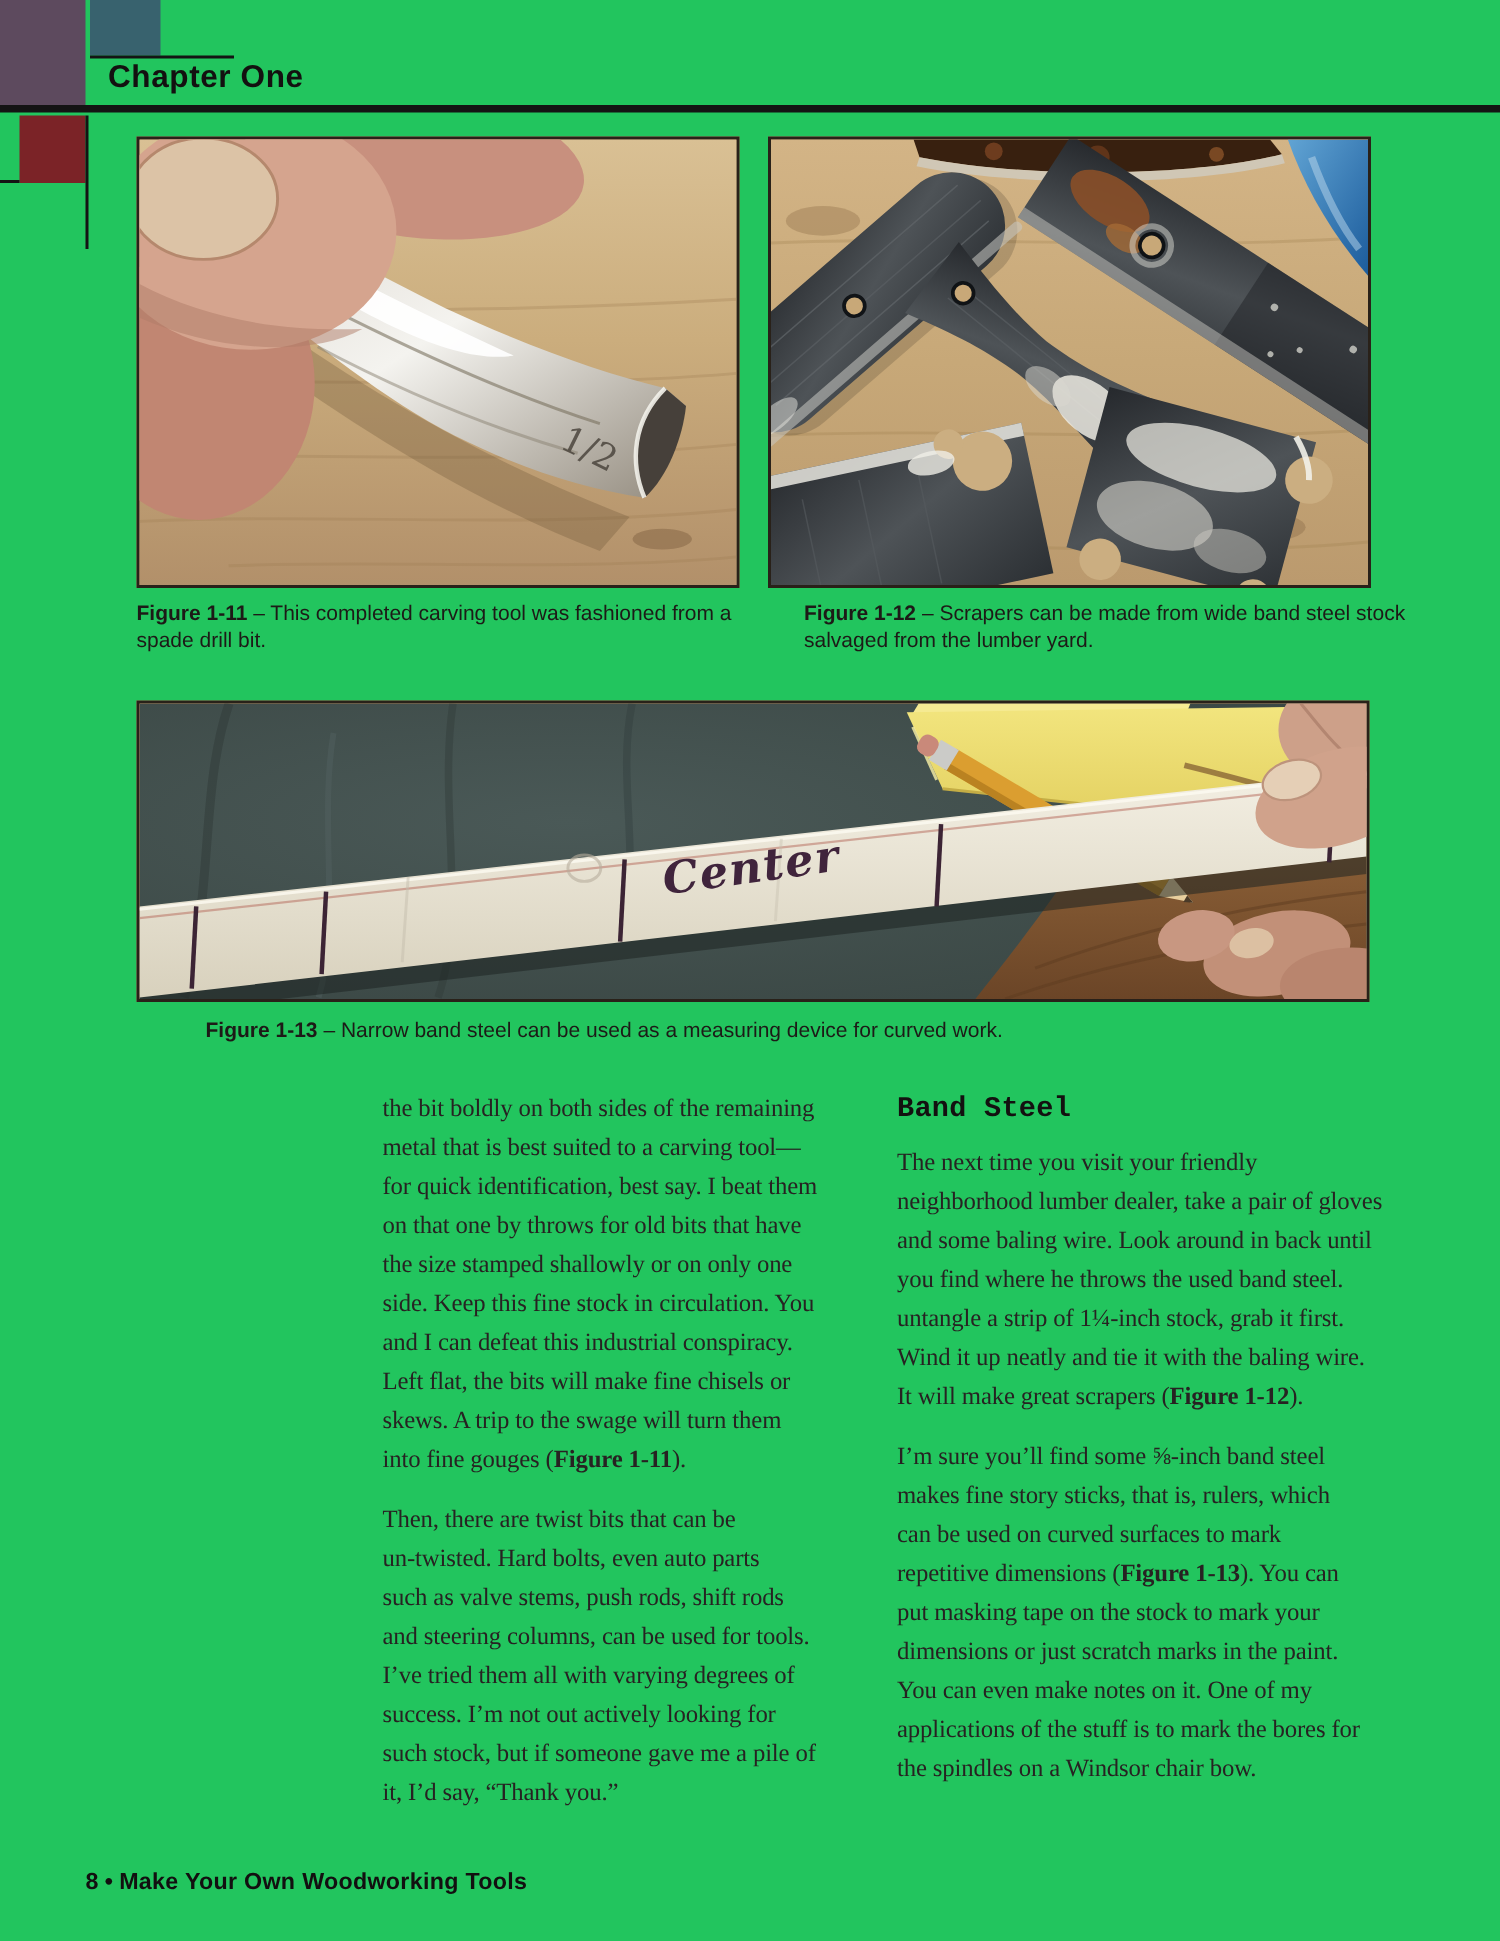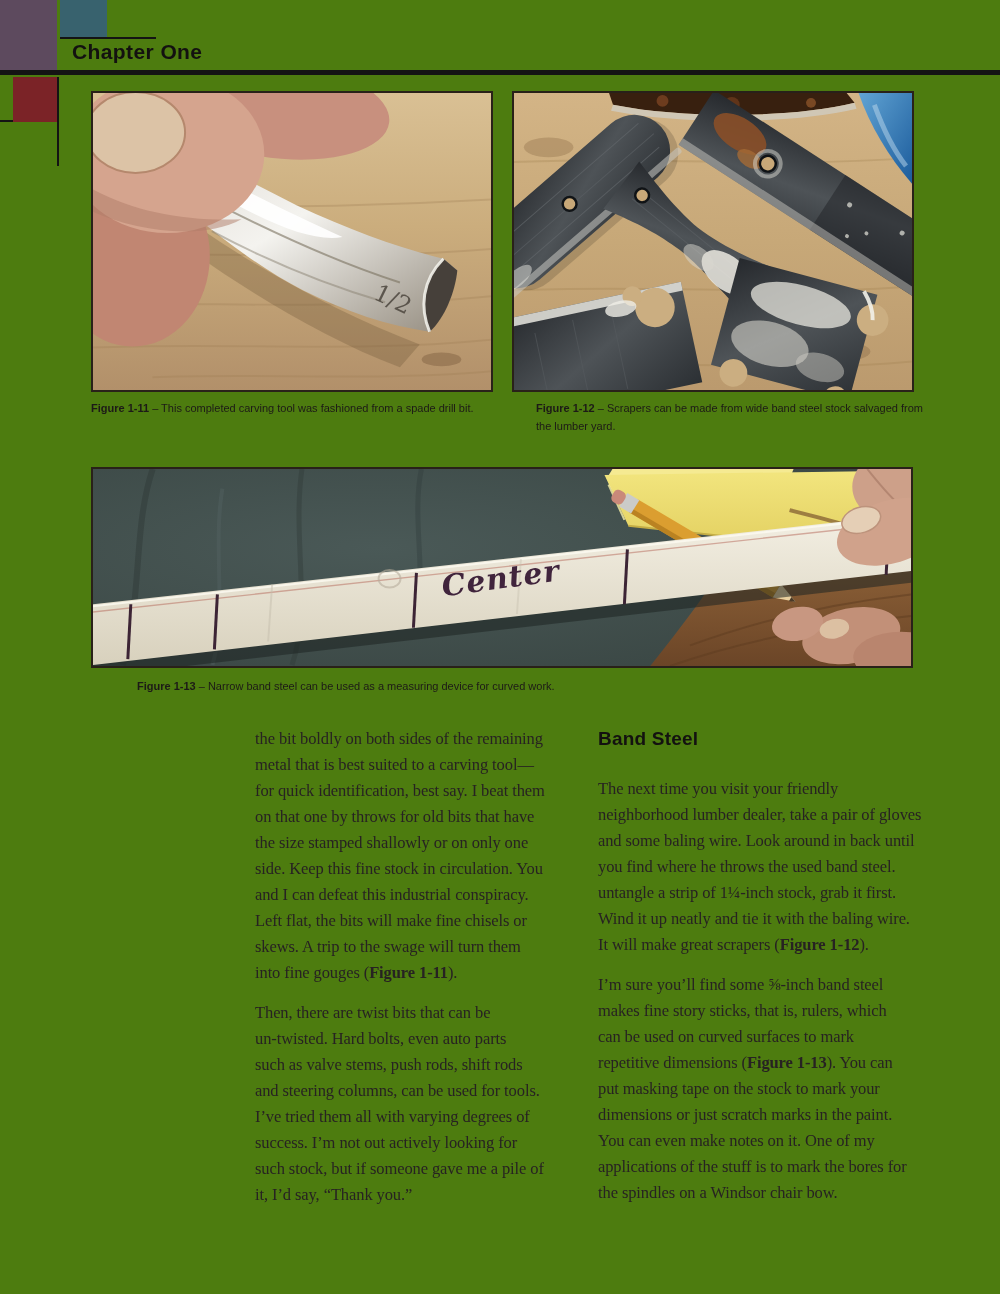--- a/index.html
+++ b/index.html
@@ -1,17 +1,17 @@
 <!DOCTYPE html>
 <html><head>
 <meta charset="utf-8">
 <style>
   html,body { margin:0; padding:0; background:#ffffff; }
   .page {
-    position:relative; width:1000px; height:1294px; background:#4d7c0f;
+    position:relative; width:1000px; height:1294px; background:#22c55e;
     overflow:hidden; font-family:"Liberation Sans", sans-serif; color:#1c1916;
   }
   
   .sq { position:absolute; }
   .sq-purple { left:0; top:0; width:57px; height:70px; background:#5d4a5e; }
   .sq-teal   { left:60px; top:0; width:47px; height:37px; background:#38626e; }
   .sq-maroon { left:13px; top:77px; width:44px; height:45px; background:#7b2327; }
   .line-under-teal { position:absolute; left:60px; top:37px; width:96px; height:2px; background:#141414; }
   .rule-thick { position:absolute; left:0; top:70px; width:1000px; height:5px; background:#141414; }
   .vline-left { position:absolute; left:57px; top:77px; width:2px; height:89px; background:#141414; }
@@ -20,32 +20,32 @@
     position:absolute; left:72px; top:40px; font-size:21px; font-weight:bold;
     letter-spacing:.4px; color:#131110;
   }
   
   .photo { position:absolute; border:2px solid #292119; box-sizing:border-box; background:#c9ab7d; }
   .photo svg { display:block; width:100%; height:100%; }
   #fig11 { left:91px;  top:91px;  width:402px; height:301px; }
   #fig12 { left:512px; top:91px;  width:402px; height:301px; }
   #fig13 { left:91px;  top:467px; width:822px; height:201px; }
   
-  .caption { position:absolute; font-size:11px; line-height:17.5px; color:#1d1a17; }
+  .caption { position:absolute; font-size:14px; line-height:17.5px; color:#1d1a17; }
   .caption b { font-weight:bold; }
   #cap11 { left:91px;  top:400px; width:402px; }
   #cap12 { left:516px; top:400px; width:402px;margin-left:20px; }
   #cap13 { left:91px;  top:678px; width:822px;padding-left:46px; }
   
   .column { position:absolute; font-family:"Liberation Serif", serif; font-size:16.5px; color:#272222; letter-spacing:-0.1px; }
   #col-left  { left:255px; top:726px; width:334px; }
   #col-right { left:598px; top:726px; width:352px; }
   .col-heading {
-    font-family:Liberation Sans, sans-serif; font-weight:bold; font-size:19px;
-    line-height:26px; margin-bottom:24px; color:#131110; letter-spacing:.2px;
+    font-family:Liberation Mono, monospace; font-weight:bold; font-size:19px;
+    line-height:26px; margin-bottom:10px; color:#131110; letter-spacing:.2px;
   }
   .tline { height:26px; line-height:26px; white-space:nowrap; }
   .para + .para { margin-top:14px; }
   .tline b { font-weight:bold; }
   
   .footer {
     position:absolute; left:57px; top:1246px; font-weight:bold; font-size:15.5px;
     color:#121010; letter-spacing:.2px;
   }
   .footer span { margin-right:4px; }
@@ -328,14 +328,17 @@
         <div class="tline"><span>can be used on curved surfaces to mark</span></div>
         <div class="tline"><span>repetitive dimensions (</span><b>Figure 1-13</b><span>). You can</span></div>
         <div class="tline"><span>put masking tape on the stock to mark your</span></div>
         <div class="tline"><span>dimensions or just scratch marks in the paint.</span></div>
         <div class="tline"><span>You can even make notes on it. One of my</span></div>
         <div class="tline"><span>applications of the stuff is to mark the bores for</span></div>
         <div class="tline"><span>the spindles on a Windsor chair bow.</span></div>
       </div>
   </div>
 
+  <div class="footer">
+    <span>8</span><span>•</span><span>Make Your Own Woodworking Tools</span>
+  </div>
 
 </div>
 
 </body></html>

